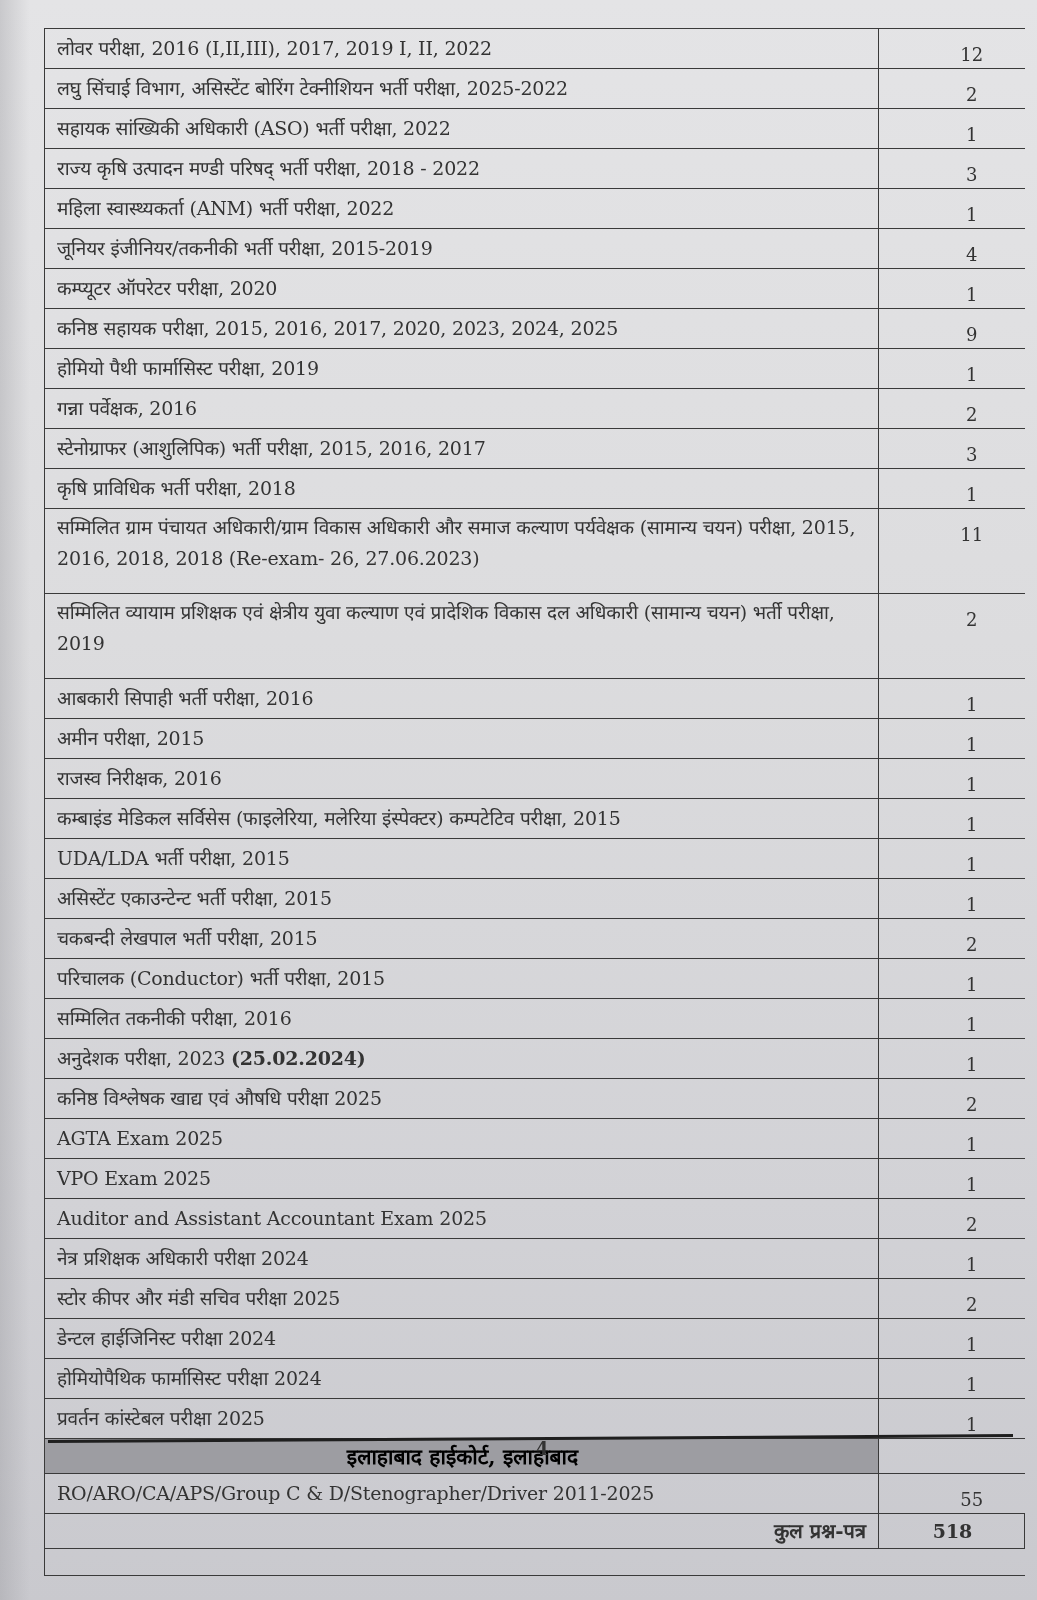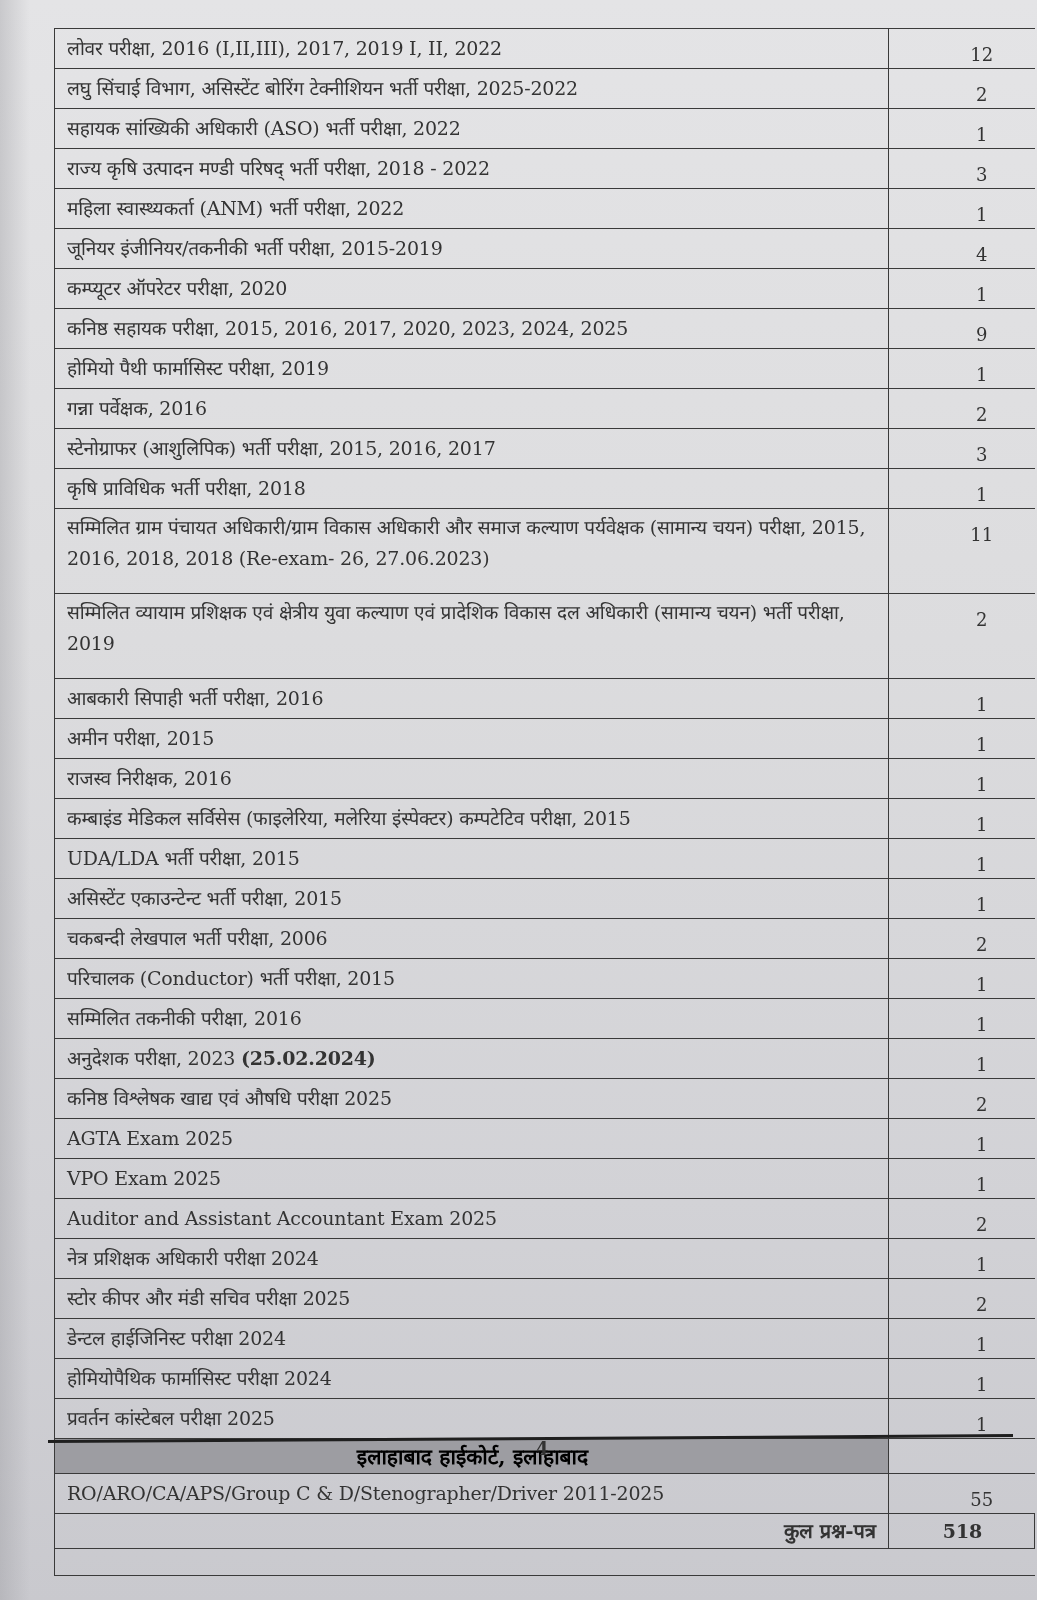--- a/index.html
+++ b/index.html
@@ -16,21 +16,21 @@
     color: #2a2a2a;
   }
   .page-shadow-left {
     position: absolute;
     left: 0; top: 0;
     width: 30px; height: 1600px;
     background: linear-gradient(90deg, rgba(150,150,155,0.35), rgba(0,0,0,0));
   }
   .table-wrap {
     position: absolute;
-    left: 54px;
+    left: 44px;
     top: 28px;
     width: 980px;
   }
   table {
     border-collapse: collapse;
     width: 100%;
     table-layout: fixed;
   }
   col.c-name { width: 834px; }
   col.c-count { width: 146px; }
@@ -198,21 +198,21 @@
         </tr>
       <tr>
           <td class="name">UDA/LDA भर्ती परीक्षा, 2015</td>
           <td class="count">1</td>
         </tr>
       <tr>
           <td class="name">असिस्टेंट एकाउन्टेन्ट भर्ती परीक्षा, 2015</td>
           <td class="count">1</td>
         </tr>
       <tr>
-          <td class="name">चकबन्दी लेखपाल भर्ती परीक्षा, 2006</td>
+          <td class="name">चकबन्दी लेखपाल भर्ती परीक्षा, 2015</td>
           <td class="count">2</td>
         </tr>
       <tr>
           <td class="name">परिचालक (Conductor) भर्ती परीक्षा, 2015</td>
           <td class="count">1</td>
         </tr>
       <tr>
           <td class="name">सम्मिलित तकनीकी परीक्षा, 2016</td>
           <td class="count">1</td>
         </tr>

